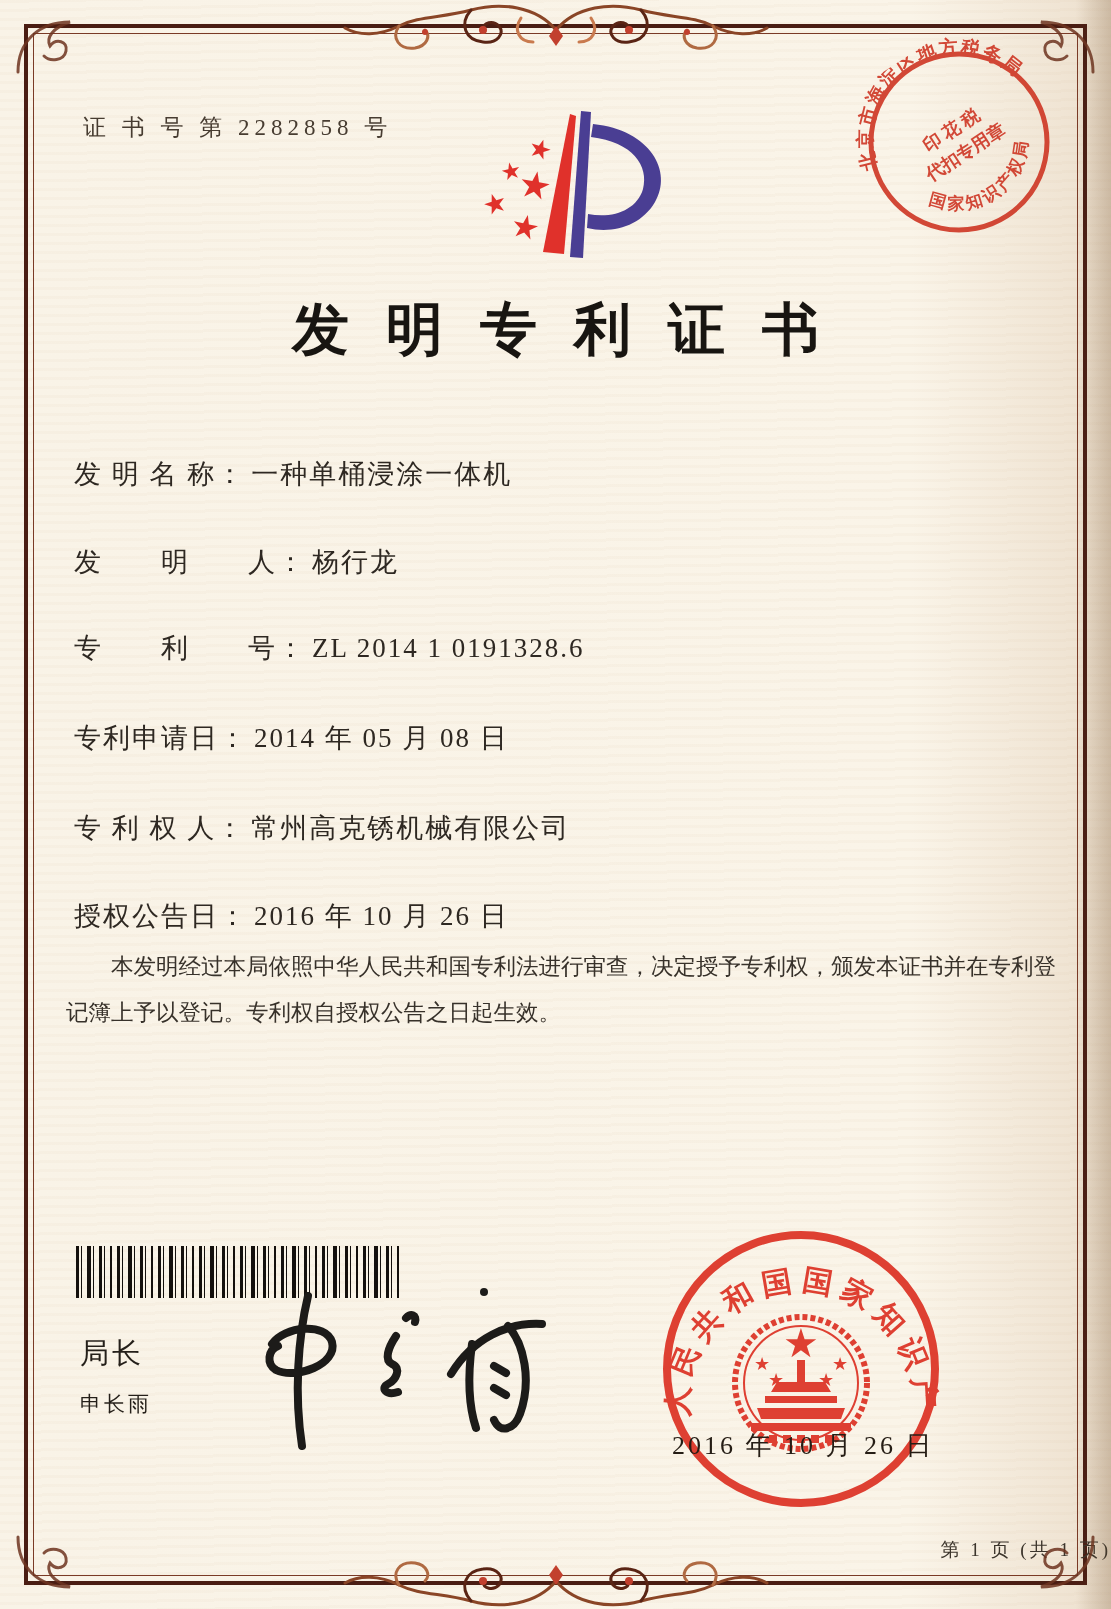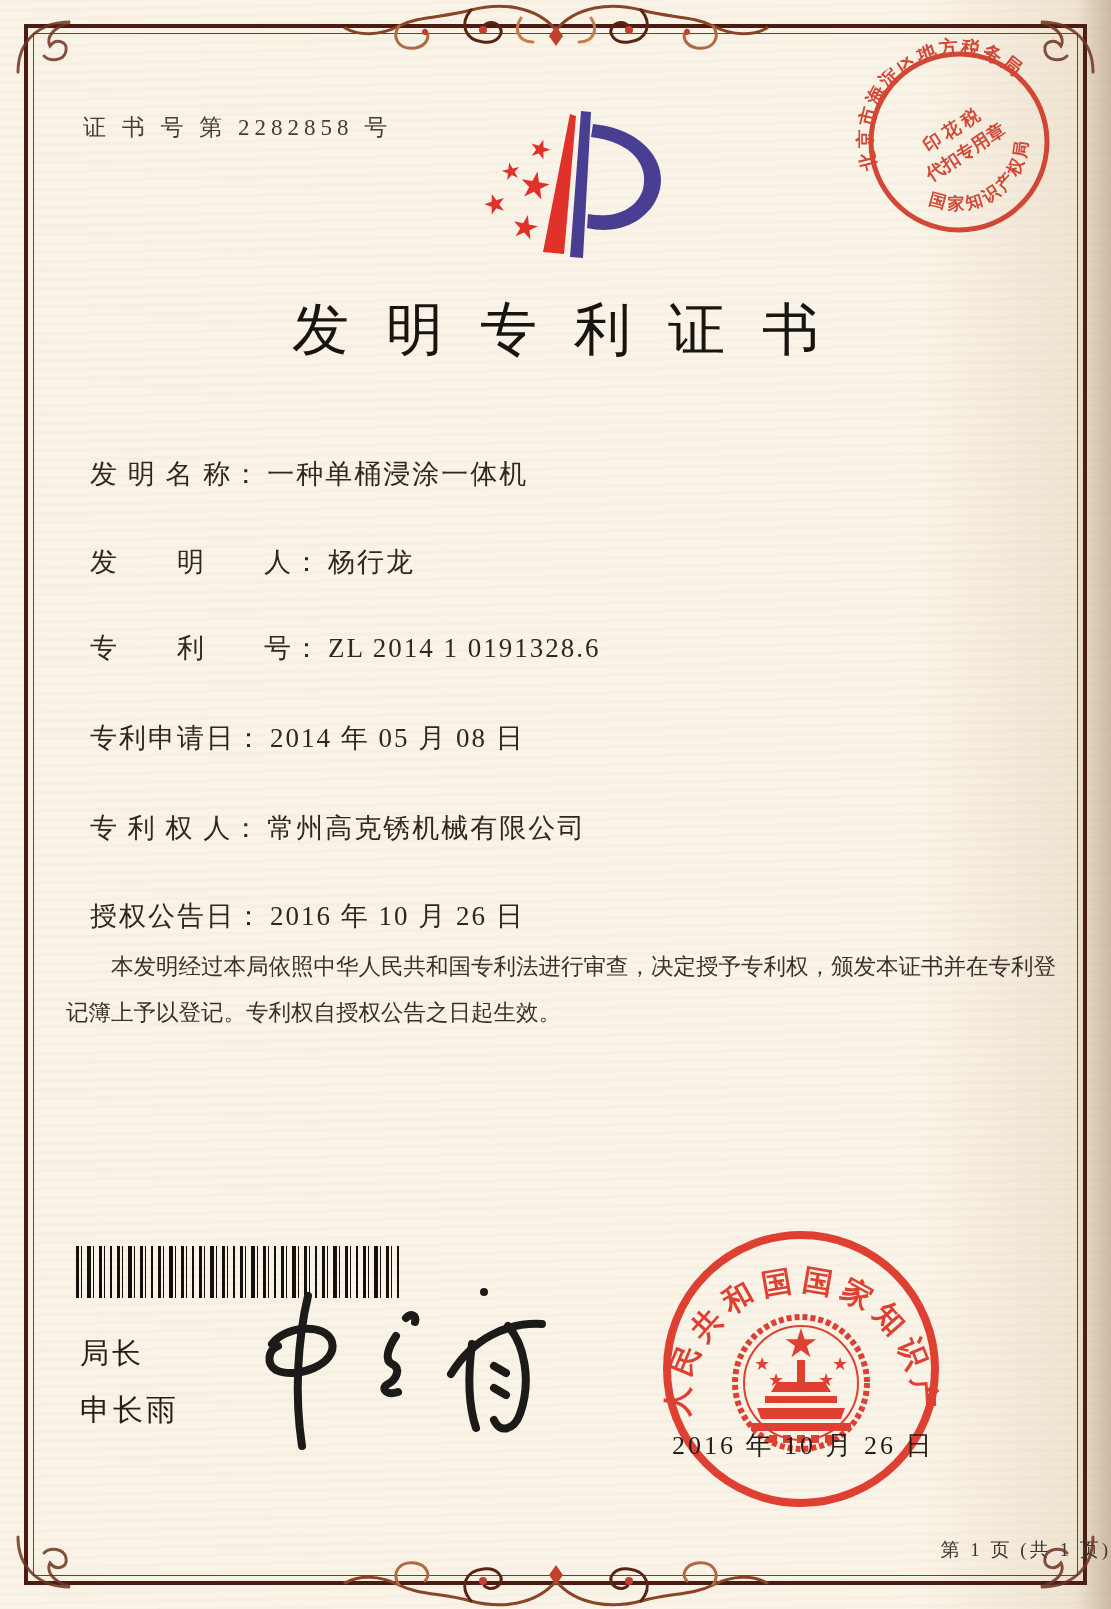--- a/index.html
+++ b/index.html
@@ -23,25 +23,25 @@
   .corner.br{bottom:14px; right:12px; transform:scale(-1,-1);}
 
   .cert-no{position:absolute; left:46px; top:112px; font-size:23px; letter-spacing:5px; color:#473c31;margin-left:37px;}
 
   .logo{position:absolute; left:437px; top:86px; width:236px; height:182px;}
 
   .tax-stamp{position:absolute; right:52px; top:42px; width:200px; height:200px;
     transform:rotate(-33deg); opacity:.92;}
 
   .doc-title{position:absolute; top:292px; left:0; width:100%; text-align:center;
-    font-size:57px; font-weight:400; letter-spacing:37px; padding-left:37px; box-sizing:border-box;
+    font-size:57px; font-weight:700; letter-spacing:37px; padding-left:37px; box-sizing:border-box;
     color:#181511;}
 
   .field{position:absolute; left:74px; font-size:27px; white-space:nowrap; color:#2e2822;}
-  .field .lab{letter-spacing:2px;margin-left:16px;}
+  .field .lab{letter-spacing:2px;}
   .field .val{margin-left:6px; letter-spacing:2px;}
   .f0{top:456px;} .f1{top:544px;} .f2{top:630px;} .f3{top:720px;} .f4{top:810px;} .f5{top:898px;}
 
   .body-text{position:absolute; left:66px; top:944px; width:990px; font-size:22.5px;
     line-height:2.06; color:#37312a; text-align:justify;}
   .body-text p{margin:0; text-indent:2em;}
 
   .barcode{position:absolute; left:76px; top:1246px; width:326px; height:52px;
     background:
       repeating-linear-gradient(90deg,
@@ -49,21 +49,21 @@
         #14100d 5px 6px, transparent 6px 11px,
         #14100d 11px 15px, transparent 15px 17px,
         #14100d 17px 18px, transparent 18px 23px,
         #14100d 23px 26px, transparent 26px 28px,
         #14100d 28px 29px, transparent 29px 34px,
         #14100d 34px 36px, transparent 36px 41px);
   }
 
   .role-label{position:absolute; left:80px; top:1334px; font-size:29px; letter-spacing:3px; color:#241f19;
     font-family:"Liberation Sans","DejaVu Sans",sans-serif;text-align:right;}
-  .name-label{position:absolute; left:80px; top:1390px; font-size:30px; letter-spacing:3px; color:#241f19;
+  .name-label{position:absolute; left:80px; top:1390px; font-size:21px; letter-spacing:3px; color:#241f19;
     font-family:"Liberation Sans","DejaVu Sans",sans-serif;}
 
   .signature{position:absolute; left:246px; top:1282px; width:330px; height:170px; z-index:2;}
 
   .seal{position:absolute; left:652px; top:1220px; width:298px; height:298px; z-index:2; opacity:.94;}
   .seal-date{position:absolute; left:672px; top:1428px; font-size:26px; letter-spacing:3px;
     color:#251d15; z-index:3;}
 
   .page-footer{position:absolute; left:0; top:1537px; width:100%; text-align:right;
     font-size:19px; letter-spacing:3px; color:#3c352c;}

